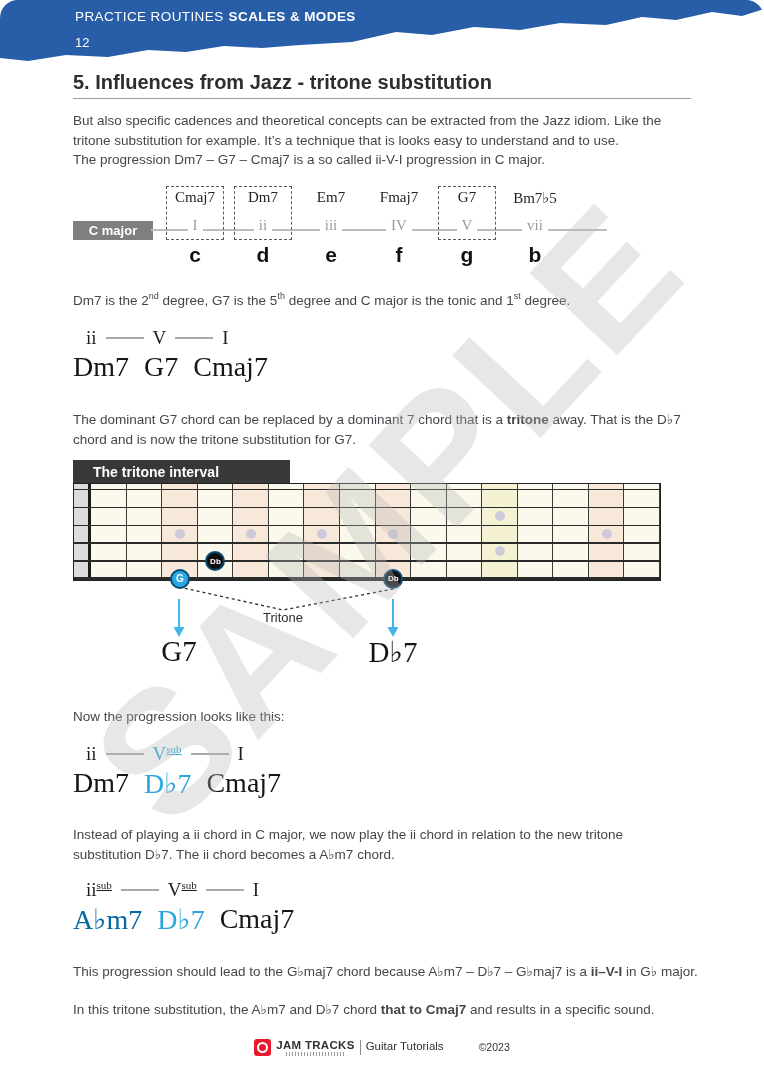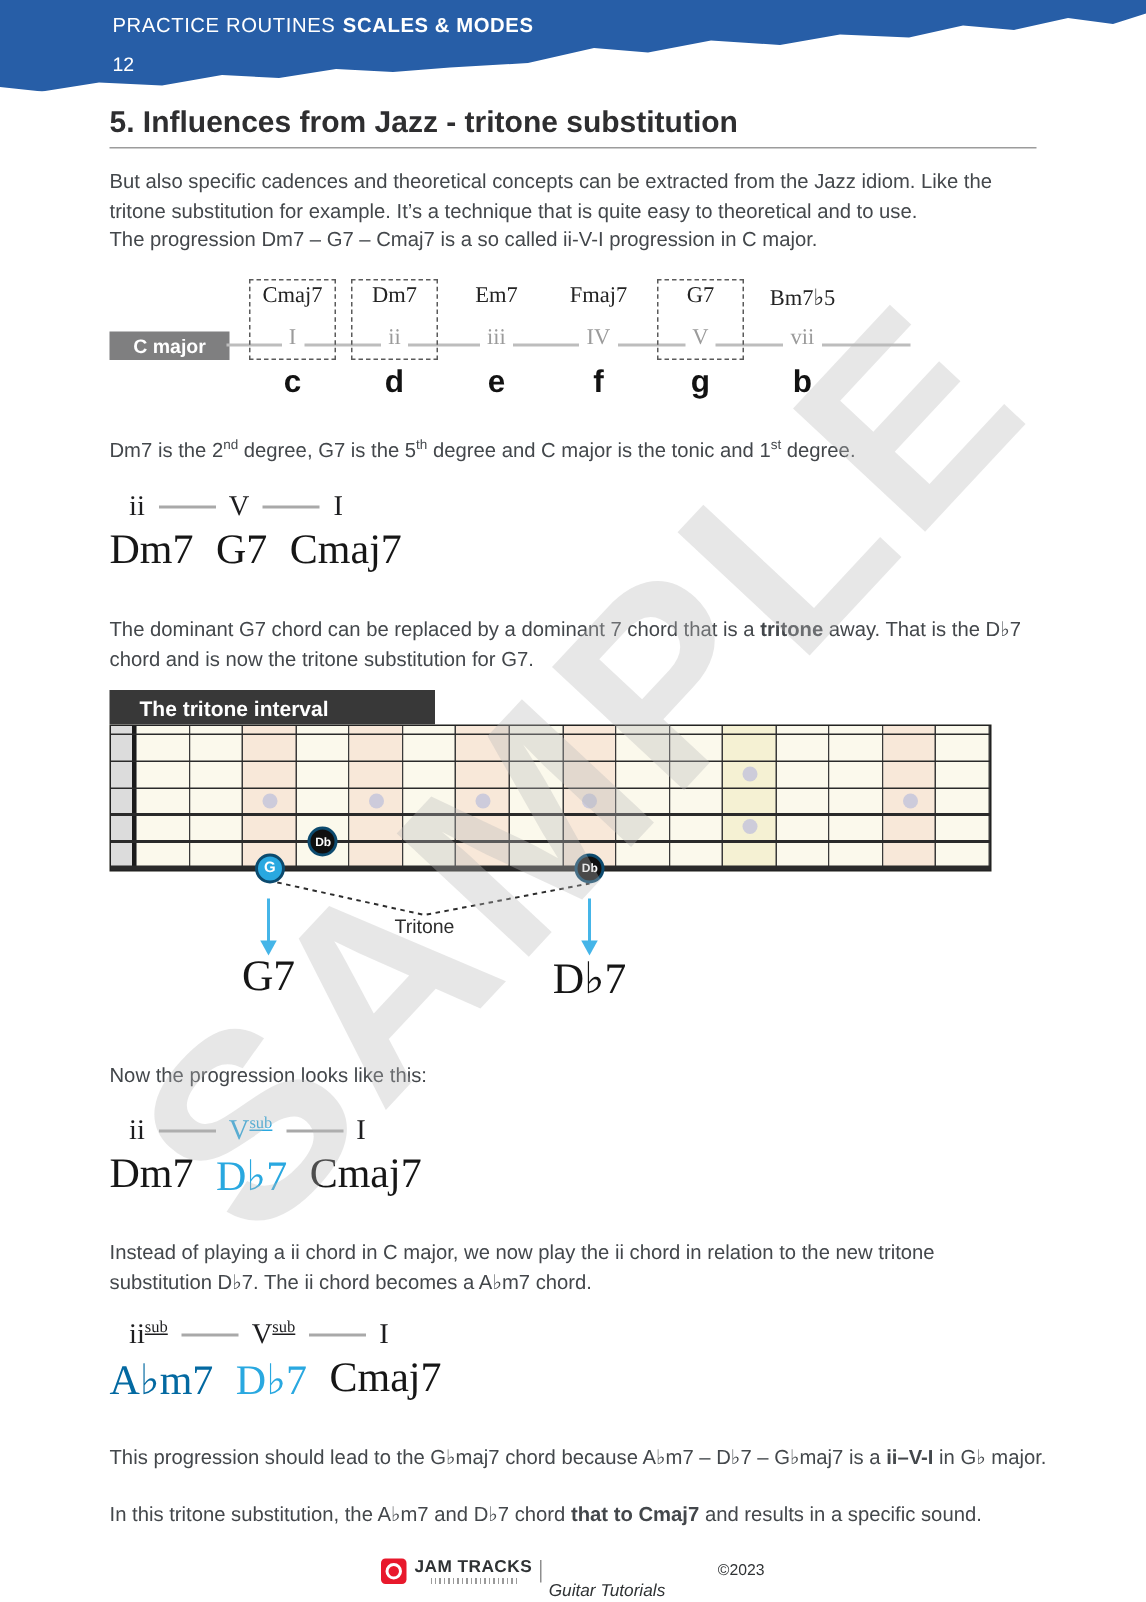--- a/index.html
+++ b/index.html
@@ -1,17 +1,17 @@
 <!DOCTYPE html>
 <html><head>
 <meta charset="utf-8">
 <style>
   html,body{margin:0;padding:0;background:#fff;}
   .page{position:relative;width:764px;height:1068px;background:#fff;overflow:hidden;
-        font-family:"Liberation Sans","DejaVu Sans",sans-serif;color:#43474b;}
+        font-family:"Liberation Sans","DejaVu Sans",sans-serif;color:#43474b;border-radius:18px;}
 
   
   .header{position:absolute;left:0;top:0;width:764px;height:70px;background:#275ea7;
     clip-path:polygon(0 0,764px 0,764px 9px,742px 16px,712px 12px,676px 20px,642px 17px,
       606px 25px,560px 23px,520px 30px,474px 27px,432px 35px,396px 32px,352px 42px,
       300px 45px,262px 48px,224px 46px,186px 52px,148px 50px,108px 57px,66px 55px,28px 61px,0 58px);}
   .eyebrow{position:absolute;left:75px;top:9px;color:#fff;font-size:13.5px;letter-spacing:.4px;}
   .eyebrow .reg{font-weight:400;}
   .eyebrow .bold{font-weight:700;margin-left:5px;}
   .pagenum{position:absolute;left:75px;top:35px;color:#fff;font-size:13px;}
@@ -80,21 +80,21 @@
   
   .footer{position:absolute;left:0;right:0;top:1039px;display:flex;justify-content:center;
     align-items:flex-start;gap:5px;font-size:11.5px;color:#2f3234;}
   .logo-sq{width:17px;height:17px;background:#e8192c;border-radius:3px;position:relative;flex:0 0 auto;}
   .logo-ring{position:absolute;inset:3px;border:2px solid #fff;border-radius:50%;box-sizing:border-box;}
   .brand-wrap{display:flex;flex-direction:column;align-items:center;text-align:center;}
   .brand{font-weight:700;letter-spacing:.3px;}
   .waveform{width:58px;height:4px;margin-top:1px;
     background:repeating-linear-gradient(90deg,#9a9a9a 0 1px,transparent 1px 3px);}
   .fdiv{width:1px;height:15px;background:#8e8e8e;margin-top:1px;}
-  .tagline{margin-top:16px;font-style:italic;}
+  .tagline{margin-top:1px;}
   .copyright{margin-left:30px;margin-top:2px;font-size:10.5px;}
 
   
   .watermark{position:absolute;left:-112px;top:412px;width:1000px;text-align:center;
     font-size:175px;font-weight:700;letter-spacing:6px;color:rgba(186,186,186,.34);
     transform:rotate(-47deg);z-index:60;pointer-events:none;user-select:none;}
 </style>
 </head>
 <body>
 
@@ -104,21 +104,21 @@
   <div class="eyebrow">
     <span class="reg">PRACTICE ROUTINES</span><span class="bold">SCALES &amp; MODES</span>
   </div>
   <div class="pagenum">12</div>
 
   <div class="title">5. Influences from Jazz - tritone substitution</div>
   <div class="title-rule"></div>
 
   <div class="para" id="p-intro">
       <div class="ln"><span>But also specific cadences and theoretical concepts can be extracted from the Jazz idiom. Like the</span></div>
-      <div class="ln"><span>tritone substitution for example. It’s a technique that is quite easy to theoretical and to use.</span></div>
+      <div class="ln"><span>tritone substitution for example. It’s a technique that is looks easy to understand and to use.</span></div>
       <div class="ln"><span>The progression Dm7 – G7 – Cmaj7 is a so called </span><span style="font-weight: normal;">ii-V-I progression</span><span> in C major.</span></div>
     </div>
   <div class="para" id="p-degrees">
       <div class="ln"><span>Dm7 is the 2</span><sup>nd</sup><span> degree, G7 is the 5</span><sup>th</sup><span> degree and C major is the tonic and 1</span><sup>st</sup><span> degree.</span></div>
     </div>
   <div class="para" id="p-dominant">
       <div class="ln"><span>The dominant G7 chord can be replaced by a dominant 7 chord that is a </span><span style="font-weight: bold;">tritone</span><span> away. That is the D♭7</span></div>
       <div class="ln"><span>chord and is now the tritone substitution for G7.</span></div>
     </div>
   <div class="para" id="p-now">

